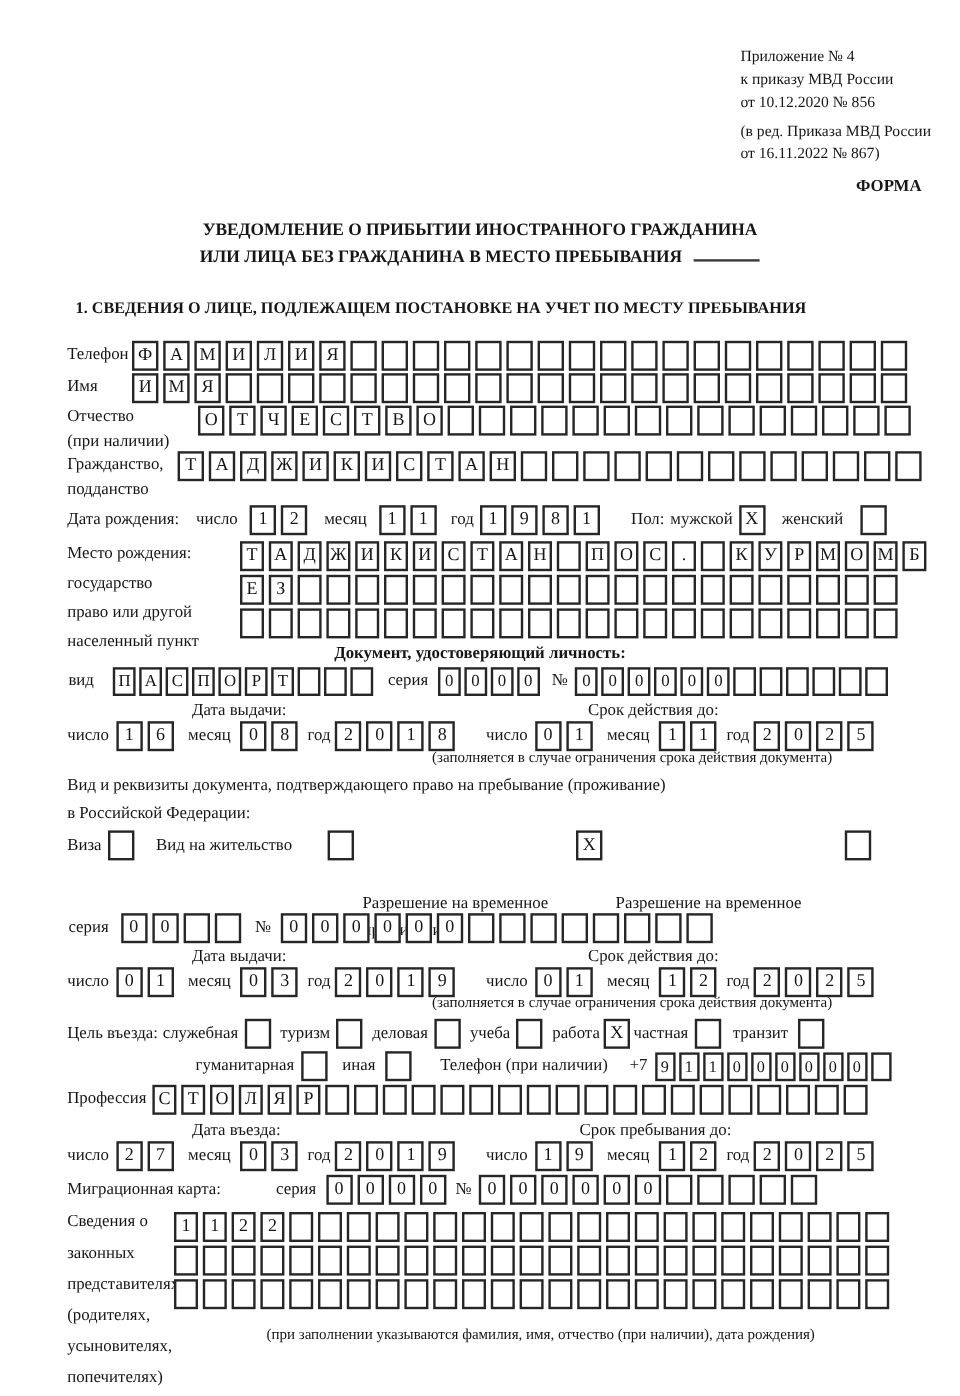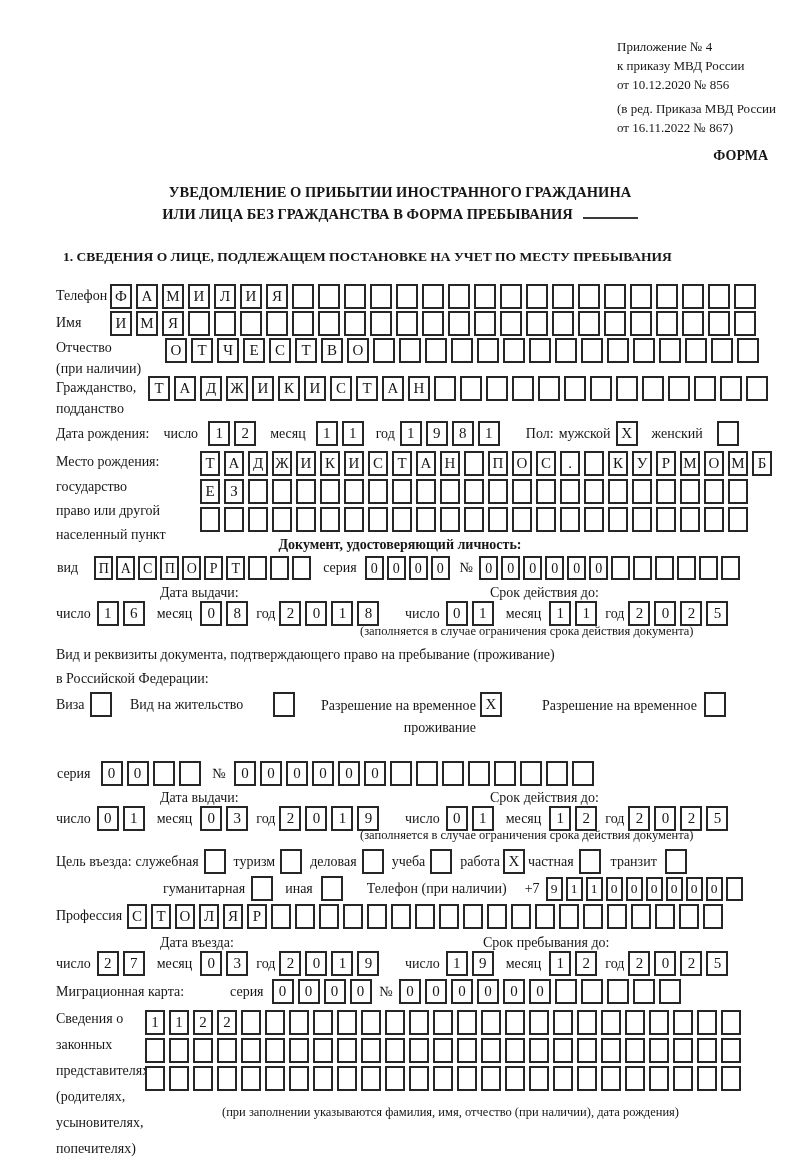--- a/index.html
+++ b/index.html
@@ -25,37 +25,37 @@
   .sec-h { position: absolute; left: 63px; top: 249px; font-size: 13.5px; font-weight: bold; }
   .center-h { position: absolute; left: 0; top: 537px; width: 100%; text-align: center;
               font-size: 14px; font-weight: bold; }
   
   .cells { display: inline-flex; gap: 4px; flex: none; }
   .cells .c { flex: none; width: 22px; height: 25px; border: 2px solid #262626;
               text-align: center; font-size: 15px; line-height: 21px; background: #fff; }
   .cells.mid { gap: 4px; } .cells.mid .c { width: 20px; }
   .cells.sm { gap: 3px; } .cells.sm .c { width: 19px; height: 24px; font-size: 14px; }
   .cells.tiny { gap: 3px; } .cells.tiny .c { width: 17px; height: 24px; font-size: 13.5px; line-height: 20px; }
-  .opt-block { position: absolute; text-align: right; font-size: 14px; line-height: 22px; white-space: nowrap; }
+  .opt-block { position: absolute; text-align: left; font-size: 14px; line-height: 22px; white-space: nowrap; margin-top: 48px; }
 </style>
 </head>
 <body>
 
 <div class="hdr">
   <div>Приложение № 4</div>
   <div>к приказу МВД России</div>
   <div>от 10.12.2020 № 856</div>
   <div class="gap">(в ред. Приказа МВД России</div>
   <div>от 16.11.2022 № 867)</div>
 </div>
 <div class="forma">ФОРМА</div>
 
 <div class="title">
   <div>УВЕДОМЛЕНИЕ О ПРИБЫТИИ ИНОСТРАННОГО ГРАЖДАНИНА</div>
-  <div><span>ИЛИ ЛИЦА БЕЗ ГРАЖДАНСТВА В ФОРМА ПРЕБЫВАНИЯ</span><span class="u"></span></div>
+  <div><span>ИЛИ ЛИЦА БЕЗ ГРАЖДАНИНА В МЕСТО ПРЕБЫВАНИЯ</span><span class="u"></span></div>
 </div>
 
 <div class="sec-h">1. СВЕДЕНИЯ О ЛИЦЕ, ПОДЛЕЖАЩЕМ ПОСТАНОВКЕ НА УЧЕТ ПО МЕСТУ ПРЕБЫВАНИЯ</div>
 
 <span class="abs lbl" style="left:56px;top:288px">Телефон</span>
 <span class="abs cells" style="left:110px;top:284px">
     <span class="c">Ф</span>
     <span class="c">А</span>
     <span class="c">М</span>
     <span class="c">И</span>

